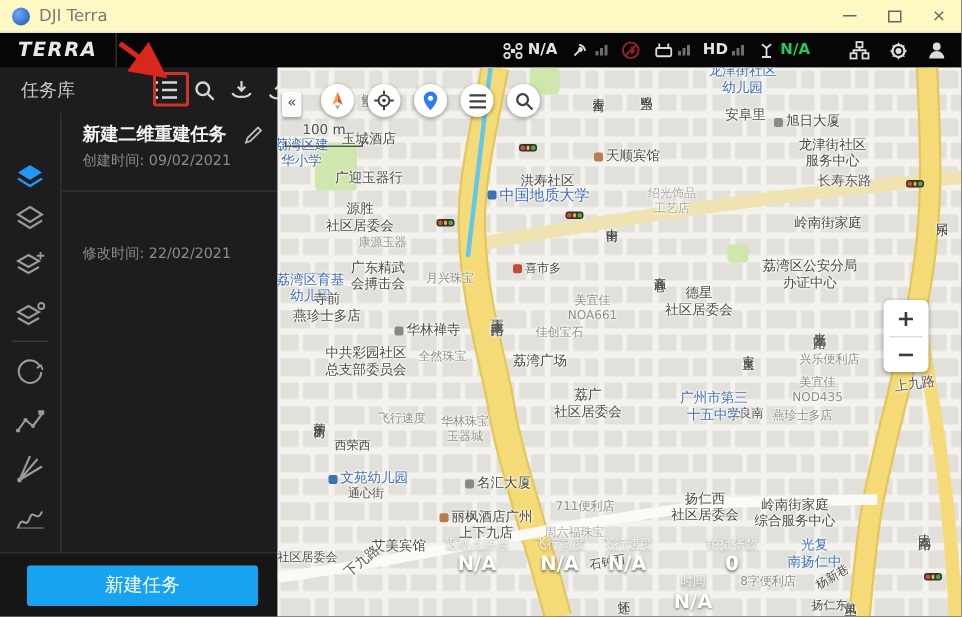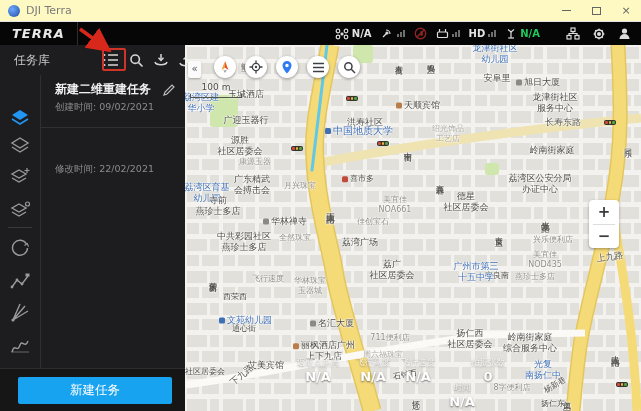--- a/index.html
+++ b/index.html
@@ -388,21 +388,21 @@
         <span class="map-label" style="left: 70px; top: 117px; font-size: 8px; color: rgb(143, 141, 134);">康源玉器</span>
         <span class="map-label" style="left: 67px; top: 140px; font-size: 9px; color: rgb(75, 74, 69);">广东精武
 会搏击会</span>
         <span class="map-label" style="left: 115px; top: 141px; font-size: 8px; color: rgb(143, 141, 134);">月兴珠宝</span>
         <span class="map-label" style="left: 22px; top: 148px; font-size: 9px; color: rgb(63, 111, 181);">荔湾区育基
 幼儿园</span>
         <span class="map-label" style="left: 33px; top: 161px; font-size: 9px; color: rgb(75, 74, 69);">寺前
 燕珍士多店</span>
         <span class="map-label" style="left: 100px; top: 176px; font-size: 9px; color: rgb(75, 74, 69);"><i style="background: rgb(138, 138, 132);"></i>华林禅寺</span>
         <span class="map-label" style="left: 59px; top: 197px; font-size: 9px; color: rgb(75, 74, 69);">中共彩园社区
-燕珍士多店</span>
+总支部委员会</span>
         <span class="map-label" style="left: 110px; top: 193px; font-size: 8px; color: rgb(143, 141, 134);">全然珠宝</span>
         <span class="map-label vert" style="left: 145px; top: 162px; font-size: 9px; color: rgb(87, 86, 78);">康王南路</span>
         <span class="map-label" style="left: 173px; top: 134px; font-size: 8px; color: rgb(75, 74, 69);"><i style="background: rgb(192, 74, 58);"></i>喜市多</span>
         <span class="map-label" style="left: 210px; top: 160px; font-size: 8px; color: rgb(143, 141, 134);">美宜佳
 NOA661</span>
         <span class="map-label" style="left: 188px; top: 177px; font-size: 8px; color: rgb(143, 141, 134);">佳创宝石</span>
         <span class="map-label" style="left: 175px; top: 197px; font-size: 9px; color: rgb(75, 74, 69);">荔湾广场</span>
         <span class="map-label vert" style="left: 27px; top: 232px; font-size: 8px; color: rgb(75, 74, 69);">荣庆新街</span>
         <span class="map-label" style="left: 83px; top: 234px; font-size: 8px; color: rgb(143, 141, 134);">飞行速度</span>
         <span class="map-label" style="left: 125px; top: 241px; font-size: 8px; color: rgb(143, 141, 134);">华林珠宝

